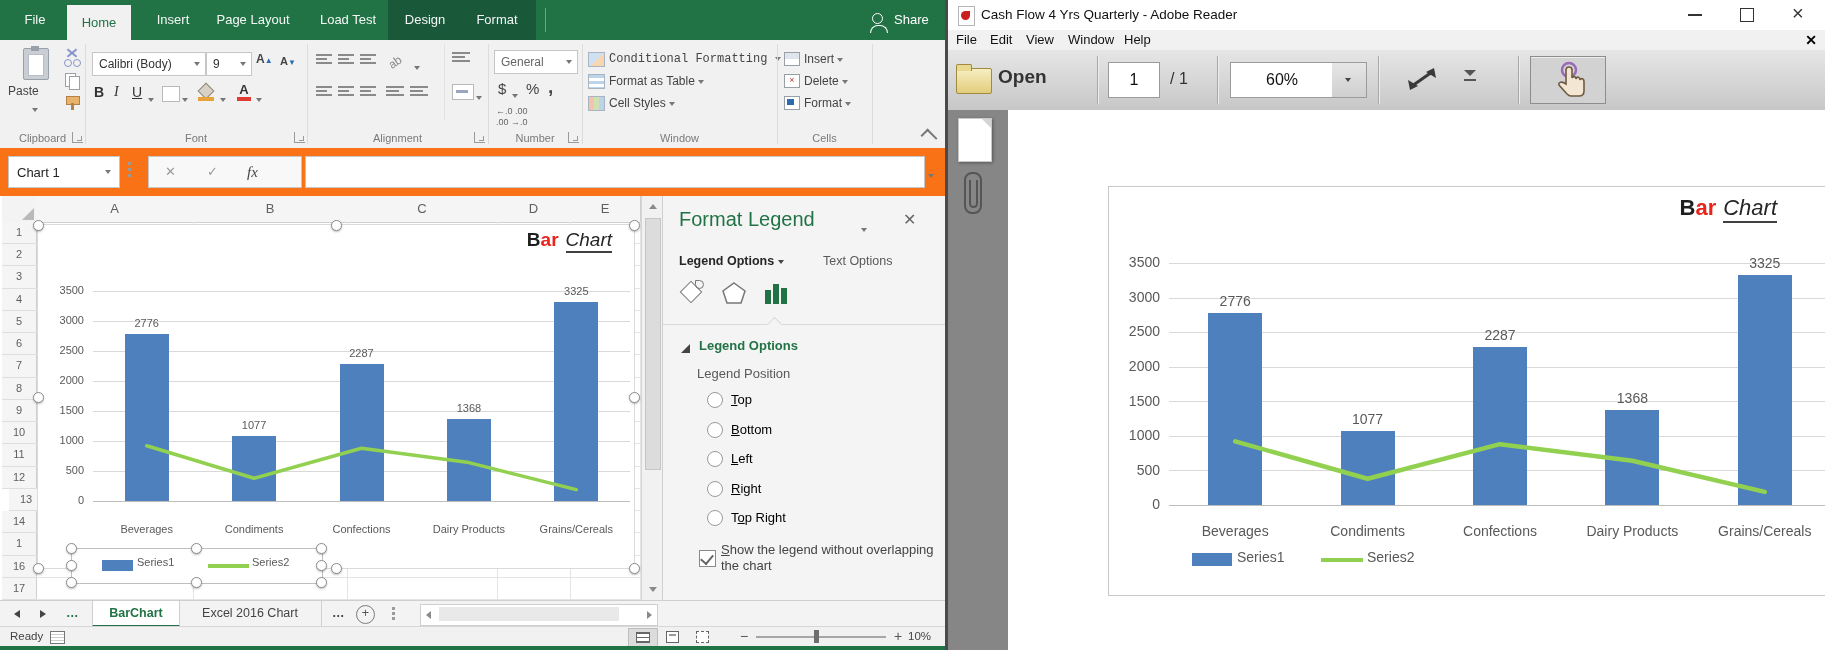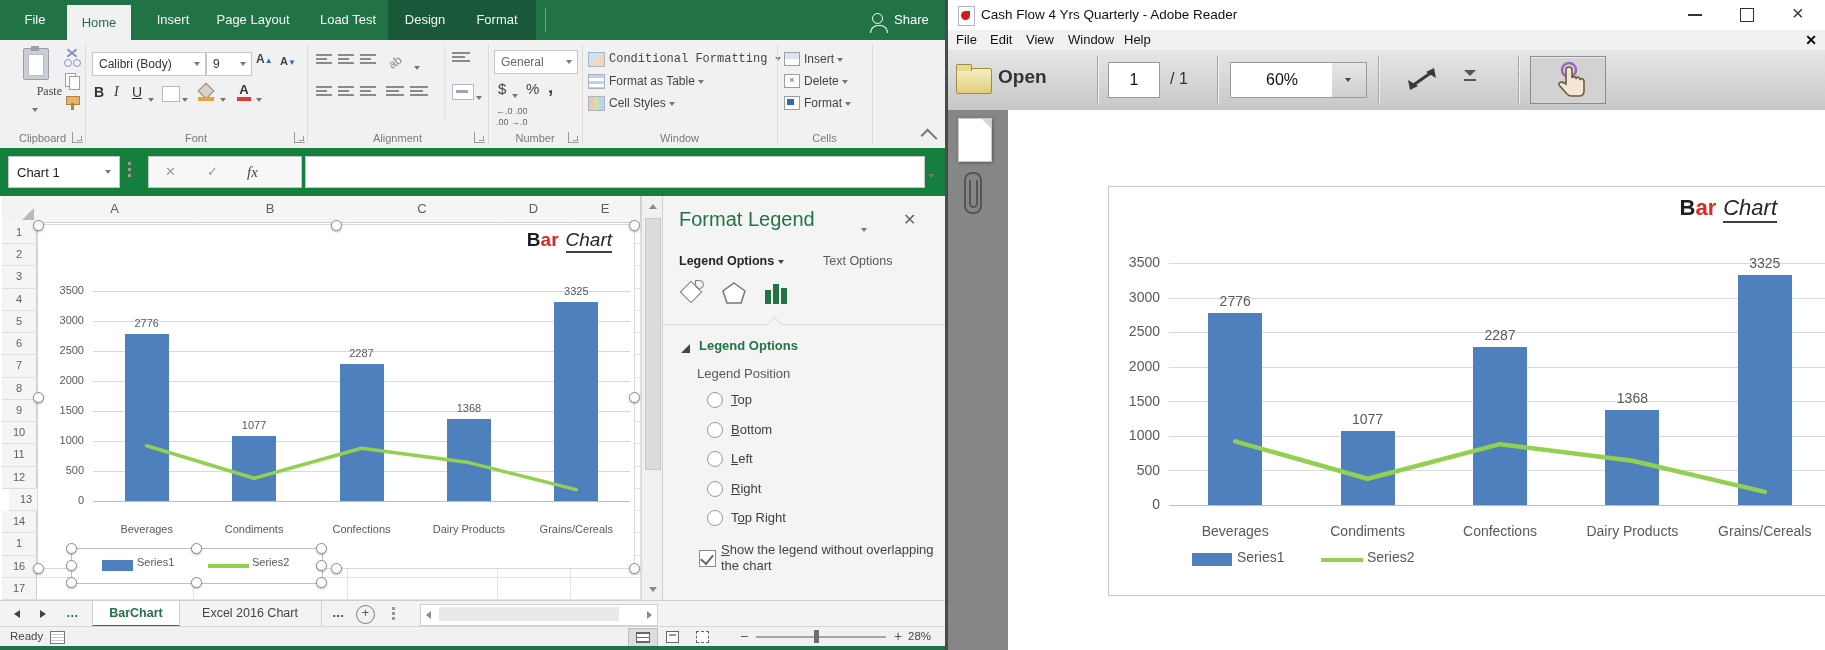--- a/index.html
+++ b/index.html
@@ -13,31 +13,31 @@
   .xtab.active{top:5px;height:35px;line-height:35px;background:#f1f1f1;color:#217346;}
   #ctxTabs{position:absolute;left:388px;top:0;width:148px;height:40px;background:#19593a;}
   #xlRibbon{position:absolute;left:0;top:40px;width:945px;height:108px;background:#f1f1f1;border-bottom:1px solid #d5d5d5;font-size:12px;color:#444;}
   .gdiv{position:absolute;top:4px;width:1px;height:100px;background:#dcdcdc;}
   .glabel{position:absolute;top:90px;height:16px;line-height:16px;font-size:11px;color:#7a7a7a;text-align:center;}
   .launch{position:absolute;top:92px;width:10px;height:10px;border-left:1px solid #9a9a9a;border-bottom:1px solid #9a9a9a;}
   .launch:after{content:"";position:absolute;right:1px;bottom:1px;width:4px;height:4px;border-right:1px solid #9a9a9a;border-bottom:1px solid #9a9a9a;}
   .tdn{display:inline-block;width:0;height:0;border-left:3.5px solid transparent;border-right:3.5px solid transparent;border-top:4px solid #777;vertical-align:middle;}
   .box{background:#fff;border:1px solid #c6c6c6;}
   
-  #xlFormula{position:absolute;left:0;top:148px;width:945px;height:48px;background:#15803d;}
+  #xlFormula{position:absolute;left:0;top:148px;width:945px;height:48px;background:#f97316;}
   
   #xlSheet{position:absolute;left:0;top:196px;width:662px;height:404px;background:#fff;}
   .colhdr{position:absolute;top:0;height:26px;line-height:26px;text-align:center;background:#f5f5f5;border-right:1px solid #cfcfcf;border-bottom:1px solid #cfcfcf;color:#5f5f5f;font-size:13px;}
   .rowhdr{position:absolute;left:0;width:34px;text-align:center;background:#f5f5f5;border-right:1px solid #cfcfcf;border-bottom:1px solid #dedede;color:#5f5f5f;font-size:11px;}
   .vline{position:absolute;width:1px;background:#e4e4e4;}
   #xlChart{position:absolute;left:37px;top:28px;width:596px;height:343px;background:#fff;border:1px solid #dadada;overflow:visible;}
   
   #xlPane{position:absolute;left:662px;top:196px;width:283px;height:404px;background:#f4f4f4;border-left:1px solid #cfcfcf;overflow:hidden;}
   .radio{position:absolute;width:14px;height:14px;border:1px solid #9a9a9a;border-radius:50%;background:#fff;}
-  .rlabel{position:absolute;font-size:13px;color:#404040;}
+  .rlabel{position:absolute;font-size:13px;color:#000000;}
   
   #xlTabsRow{position:absolute;left:0;top:600px;width:945px;height:26px;background:#f3f3f3;border-top:1px solid #cfcfcf;font-size:12.5px;color:#444;}
   #xlStatus{position:absolute;left:0;top:626px;width:945px;height:20px;background:#f1f1f1;border-top:1px solid #d6d6d6;font-size:11.5px;color:#444;}
   #xlGreenEdge{position:absolute;left:0;top:646px;width:945px;height:4px;background:#217346;}
   
   #winDiv{position:absolute;left:945px;top:0;width:3px;height:650px;background:#4a4a4a;}
   #adobe{position:absolute;left:948px;top:0;width:877px;height:650px;background:#868686;}
   #pdfTitle{position:absolute;left:0;top:0;width:877px;height:30px;background:#fff;font-size:13.5px;color:#111;}
   #pdfMenu{position:absolute;left:0;top:30px;width:877px;height:20px;background:#f1f1f1;font-size:13px;color:#111;border-bottom:1px solid #d9d9d9;}
   .mitem{position:absolute;top:0;height:20px;line-height:20px;}
@@ -67,21 +67,21 @@
       <div class="ab" style="left:545px;top:8px;width:1px;height:24px;background:rgba(255,255,255,.35);"></div>
       <div class="ab nw" style="left:872px;top:0;height:40px;line-height:40px;color:#fff;">
         <span class="ab" style="left:0;top:13px;width:9px;height:9px;border:1.5px solid #fff;border-radius:50%;"></span>
         <span class="ab" style="left:-2px;top:25px;width:16px;height:7px;border:1.5px solid #fff;border-bottom:none;border-radius:8px 8px 0 0;"></span>
         <span style="margin-left:22px;">Share</span>
       </div>
     </div>
 
     <div id="xlRibbon">
 
-      <div class="ab" style="left:8px;top:6px;width:54px;height:80px;text-align:right;font-family:Liberation Serif, serif;">
+      <div class="ab" style="left:8px;top:6px;width:54px;height:80px;text-align:left;">
         <div class="ab" style="left:15px;top:2px;width:24px;height:30px;background:#c9cdd4;border:1px solid #9aa0a8;border-radius:2px;">
           <div class="ab" style="left:7px;top:-3px;width:8px;height:5px;background:#9aa0a8;"></div>
           <div class="ab" style="left:4px;top:5px;width:14px;height:20px;background:#fff;border:1px solid #b9bec6;"></div>
         </div>
         <div class="ab" style="left:0;top:38px;width:54px;">Paste</div>
         <div class="ab" style="left:24px;top:56px;"><span class="tdn"></span></div>
       </div>
       <div class="ab" style="left:64px;top:10px;width:18px;height:16px;">
         <div class="ab" style="left:2px;top:2px;width:12px;height:2px;background:#8796c8;transform:rotate(40deg);"></div>
         <div class="ab" style="left:2px;top:2px;width:12px;height:2px;background:#8796c8;transform:rotate(-40deg);"></div>
@@ -425,21 +425,21 @@
             <div style="margin:2px;height:2px;background:#999;"></div>
           </div>
         </div>
       <div class="ab" style="left:688px;top:1px;width:28px;height:17px;">
           <div class="ab" style="left:8px;top:3px;width:11px;height:10px;border:1px dashed #666;background:#fff;"></div>
         </div>
       <div class="ab" style="left:740px;top:1px;font-size:14px;color:#555;">−</div>
       <div class="ab" style="left:756px;top:9px;width:130px;height:2px;background:#a6a6a6;"></div>
       <div class="ab" style="left:814px;top:3px;width:5px;height:13px;background:#6e6e6e;"></div>
       <div class="ab" style="left:894px;top:1px;font-size:14px;color:#555;">+</div>
-      <div class="ab" style="left:908px;top:3px;">28%</div>
+      <div class="ab" style="left:908px;top:3px;">10%</div>
     </div>
     <div id="xlGreenEdge"></div>
   </div>
 
   <div id="winDiv"></div>
 
   <div id="adobe">
     <div id="pdfTitle">
       <div class="ab" style="left:10px;top:6px;width:15px;height:18px;background:#fff;border:1px solid #b5b5b5;">
         <div class="ab" style="left:2px;top:4px;width:9px;height:9px;background:#cc1f1f;border-radius:50% 0 50% 50%;"></div>

